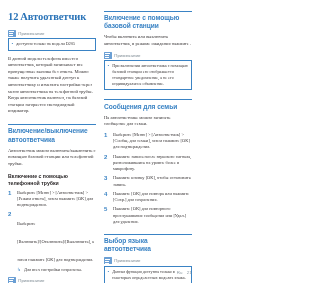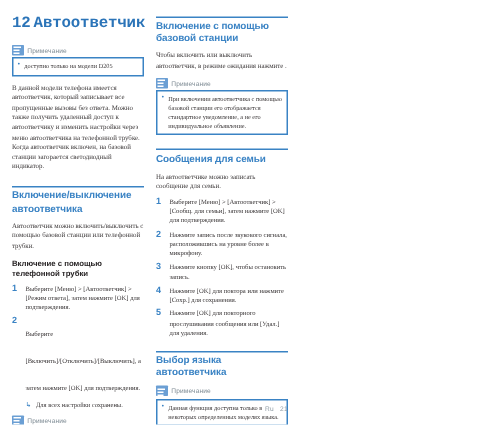--- a/index.html
+++ b/index.html
@@ -25,21 +25,21 @@
     gap: 8px;
     align-items: flex-start;
   }
   .col {
     width: 88px;
     flex: 0 0 88px;
   }
 
   
   .chapter-title {
-    font-family: Liberation Mono, monospace;
+    font-family: Liberation Serif, serif;
     font-size: 10.5px;
     font-weight: bold;
     color: #2b74b8;
     letter-spacing: -0.1px;
     line-height: 1.12;
     margin: 0 0 7px 0;
   }
   .chapter-num { margin-right: 2px; }
 
   

